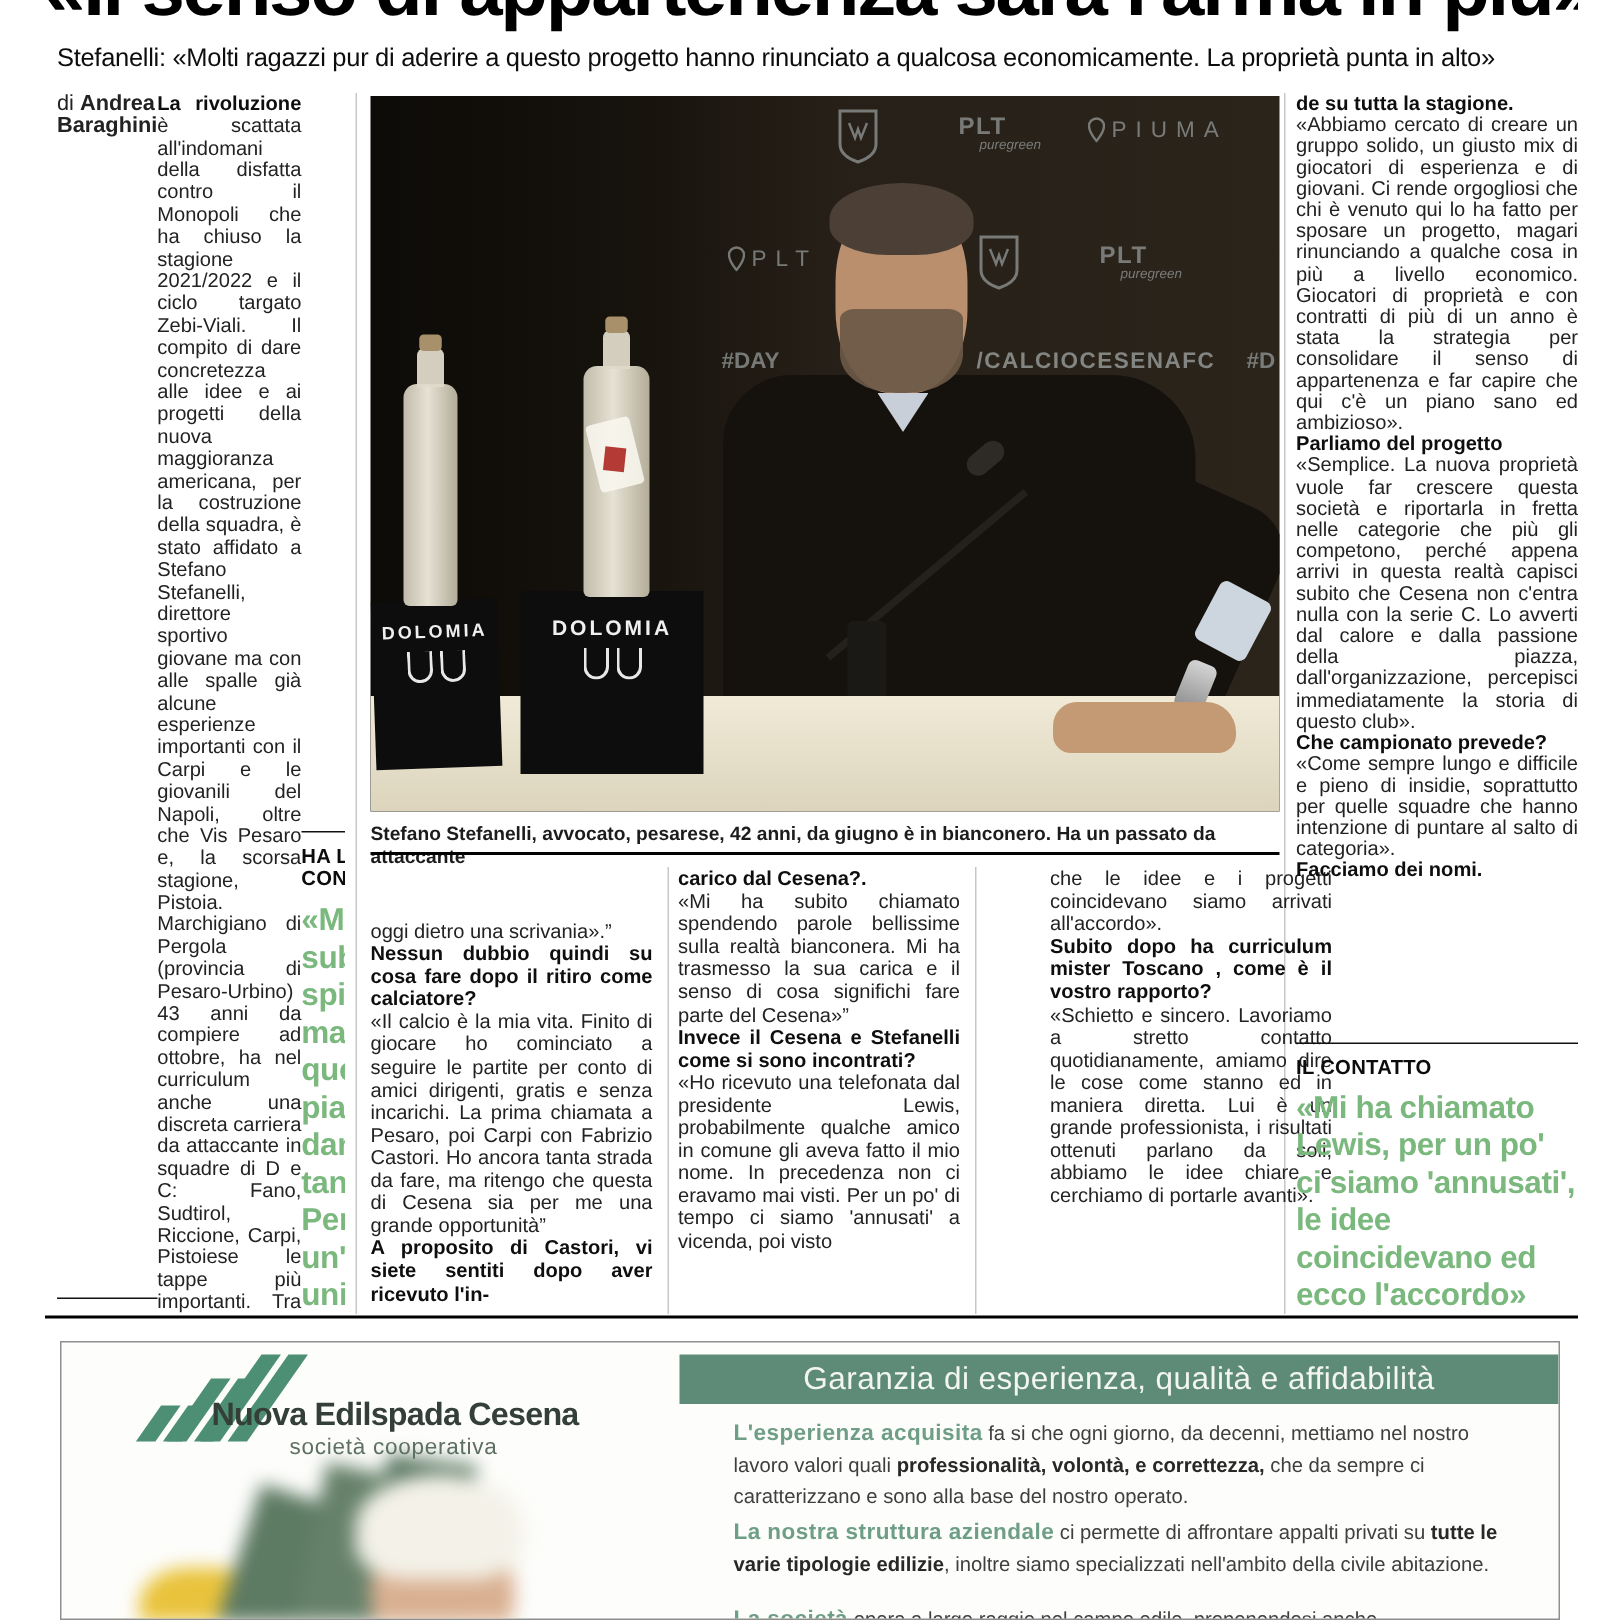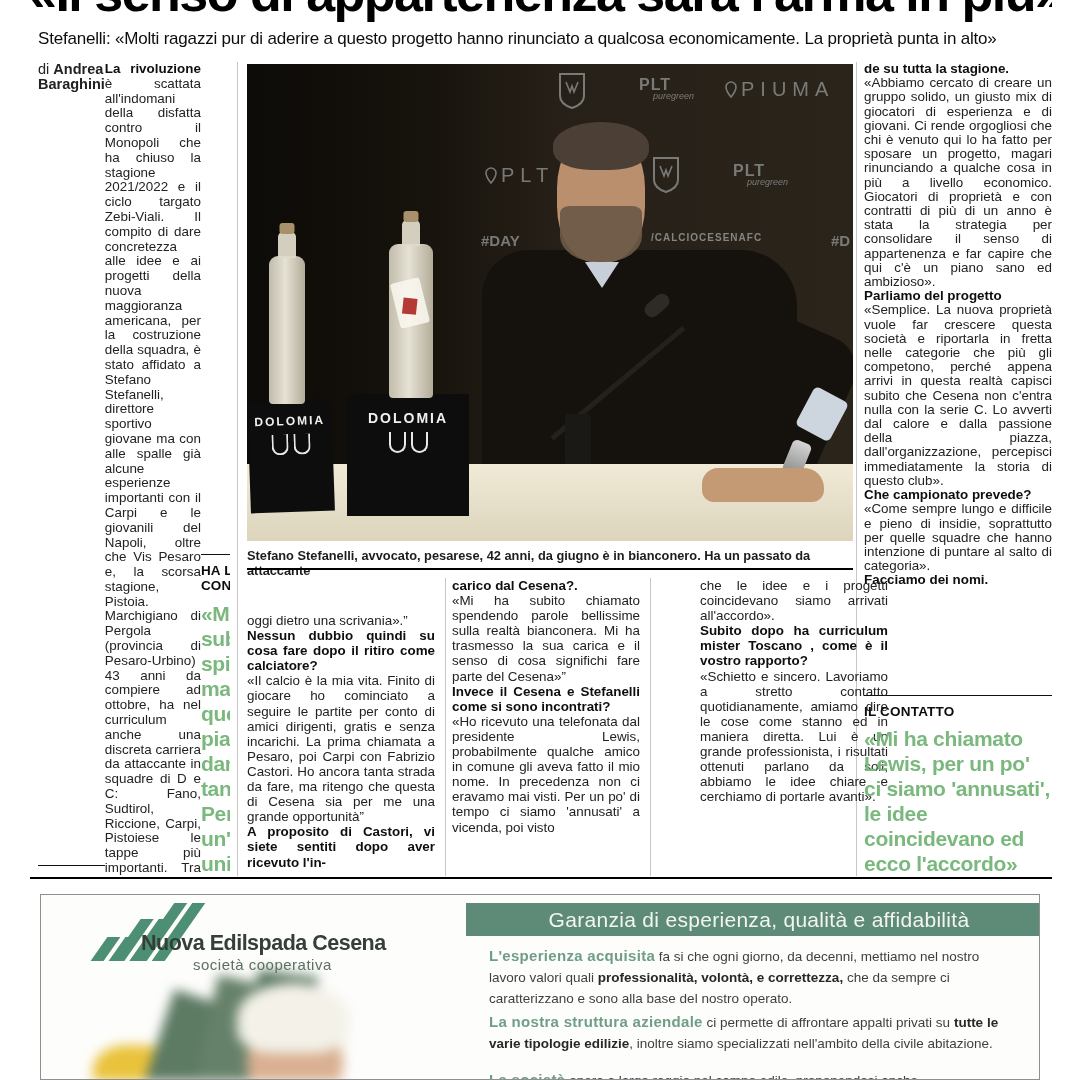--- a/index.html
+++ b/index.html
@@ -29,22 +29,22 @@
 
   .vsep{position:absolute;width:1px;background:#c7c7c7;}
   .rule-bottom{position:absolute;left:30px;top:877px;width:1022px;height:2px;background:#000;}
 
   
   .photo{position:absolute;left:247px;top:64px;width:606px;height:477px;overflow:hidden;
          background:linear-gradient(90deg,#0d0b08 0%,#16120c 28%,#272018 52%,#2b241b 100%);}
   .wall-item{position:absolute;color:#8d9190;opacity:.8;z-index:1;}
   .plt{font-weight:700;font-size:16px;letter-spacing:1px;}
   .plt .sub{display:block;font-size:9px;font-style:italic;margin:-3px 0 0 14px;letter-spacing:0;font-weight:400;}
-  .piuma{font-size:20px;letter-spacing:6px;font-weight:400;display:flex;align-items:center;gap:4px;}
-  .handle{font-weight:800;font-size:10px;letter-spacing:1px;color:#9a9e9c;}
+  .piuma{font-size:15px;letter-spacing:6px;font-weight:400;display:flex;align-items:center;gap:4px;}
+  .handle{font-weight:800;font-size:15px;letter-spacing:1px;color:#9a9e9c;}
   .hash{font-weight:800;font-size:15px;}
   .crest{display:inline-block;}
   .pin{display:inline-block;}
 
   .jacket{position:absolute;left:235px;top:186px;width:315px;height:225px;background:#15120e;
           border-radius:46px 56px 0 0;z-index:2;}
   .sleeve{position:absolute;left:478px;top:258px;width:112px;height:170px;background:#15120e;
           transform:rotate(24deg);border-radius:34px;z-index:2;}
   .head{position:absolute;left:310px;top:66px;width:88px;height:132px;background:#b98f6e;border-radius:44% 44% 42% 42%;z-index:3;}
   .hair{position:absolute;left:306px;top:58px;width:96px;height:48px;background:#4c4036;border-radius:50% 50% 40% 40%;z-index:4;}
@@ -93,21 +93,21 @@
   .ad-sub{position:absolute;left:152px;top:61px;font-size:15px;color:#5e6f64;letter-spacing:0.5px;}
   .worker{position:absolute;left:0;top:72px;width:400px;height:114px;overflow:hidden;filter:blur(6px);}
   .worker div{position:absolute;}
   .boardA{left:112px;top:28px;width:58px;height:130px;background:#5d7a63;transform:rotate(18deg);}
   .boardB{left:162px;top:12px;width:54px;height:140px;background:#66816a;transform:rotate(12deg);}
   .boardC{left:208px;top:6px;width:60px;height:150px;background:#56745e;transform:rotate(7deg);}
   .helmet{left:196px;top:16px;width:112px;height:70px;background:#f3f1e8;border-radius:50% 50% 32% 32%;}
   .wface{left:206px;top:52px;width:96px;height:88px;background:#d9b091;border-radius:45%;}
   .yellow{left:52px;top:78px;width:82px;height:62px;background:#e9c33c;border-radius:40%;}
   .ad-banner{position:absolute;left:412px;top:8px;width:586px;height:33px;background:#5d8b78;color:#f3f5f2;
-             font-size:21px;display:flex;align-items:center;justify-content:center;letter-spacing:0.3px;margin-left:13px;}
+             font-size:21px;display:flex;align-items:center;justify-content:center;letter-spacing:0.3px;}
   .adp{position:absolute;left:448px;width:522px;font-size:13.5px;color:#3f3f3f;line-height:21px;margin:0;}
   .adp .lead{color:#6f9e87;font-weight:700;font-size:15px;letter-spacing:0.3px;}
   .adp b{color:#282828;}
 </style>
 </head>
 <body>
 
 <div class="page">
 
   <div class="headline-clip">

